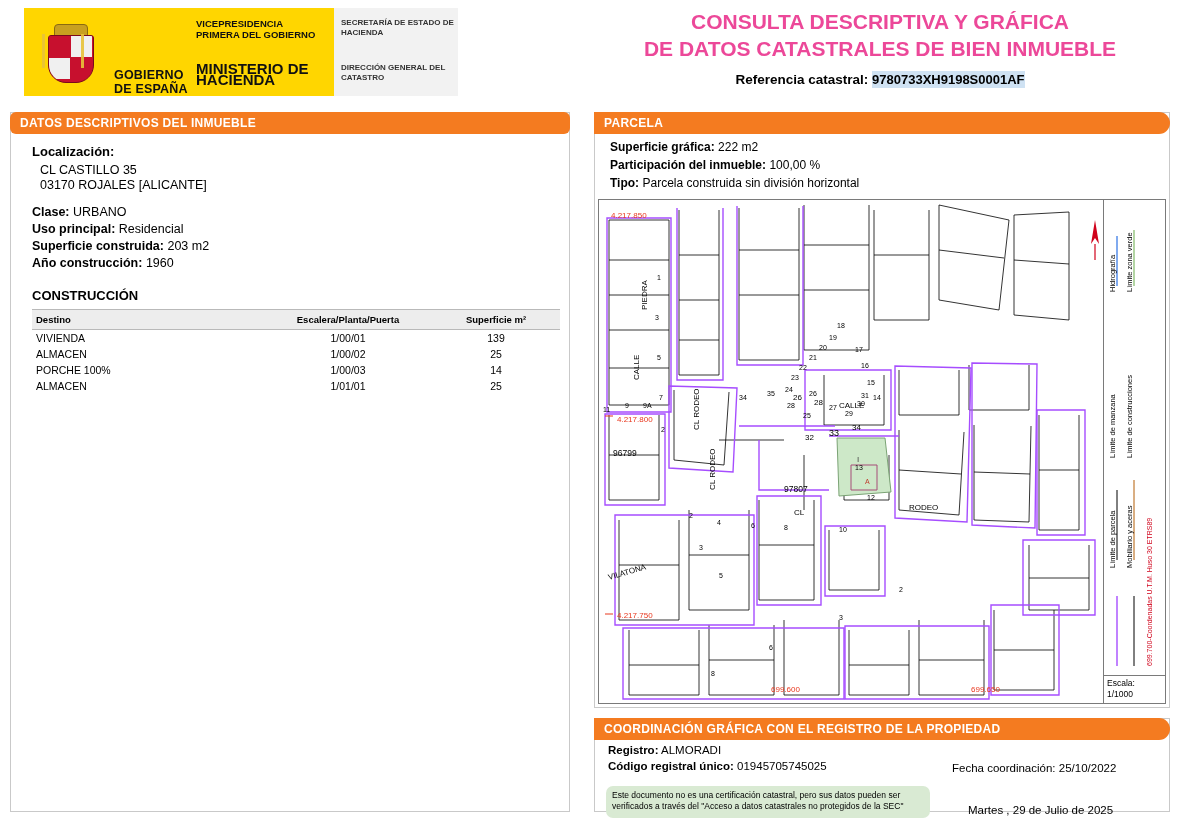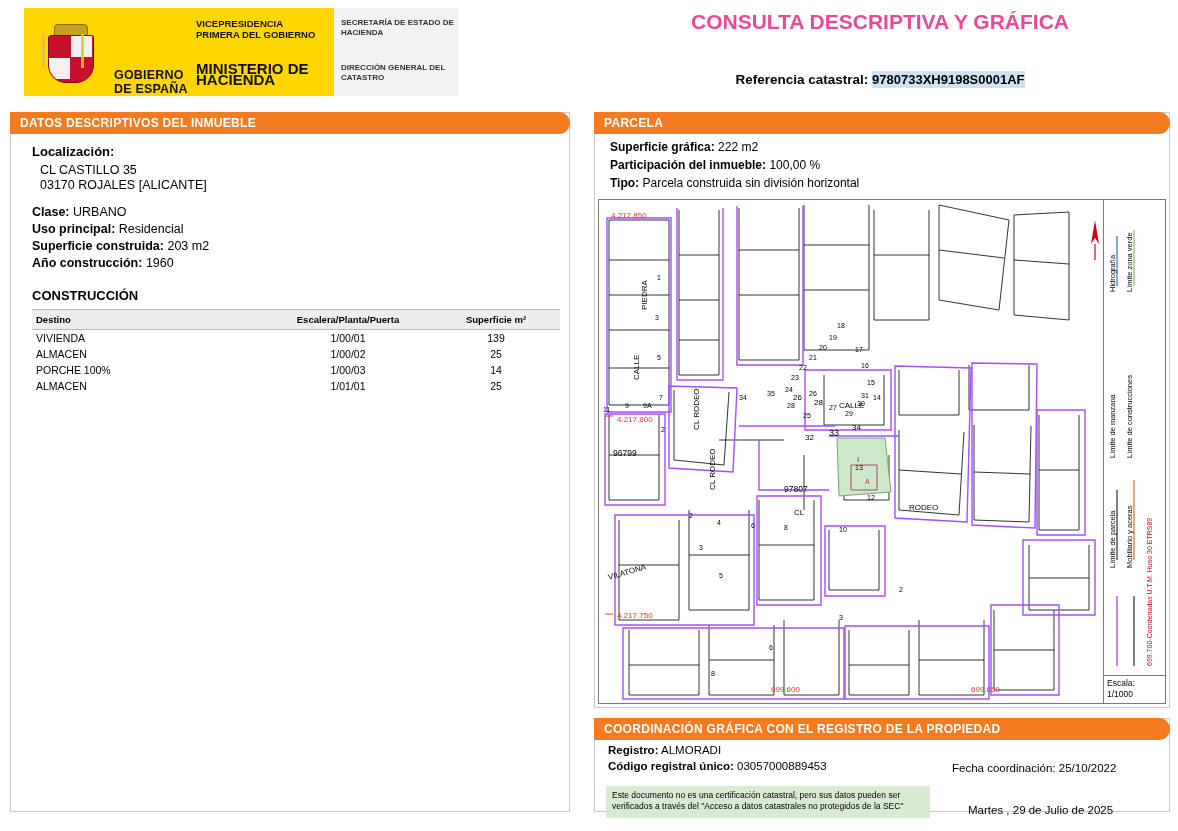--- a/index.html
+++ b/index.html
@@ -177,21 +177,21 @@
   
   .left-panel {
     position: absolute;
     left: 10px; top: 112px;
     width: 560px;
     height: 700px;
     border: 1px solid #c9c9c9;
     box-sizing: border-box;
   }
   .bar-left {
-    left: 10px; top: 112px; width: 560px;
+    left: 10px; top: 112px; width: 560px; border-radius: 6px;
   }
   .left-body {
     position: absolute;
     left: 10px; top: 140px;
     width: 560px;
   }
   .field {
     font-size: 12.5px;
     margin: 0 0 3px 22px;
   }
@@ -315,20 +315,21 @@
   .disclaimer {
     position: absolute;
     left: 606px; top: 786px;
     width: 324px;
     height: 32px;
     background: #D9EAD3;
     font-size: 8.5px;
     line-height: 11px;
     padding: 4px 6px;
     box-sizing: border-box;
+    border-radius: 7px;
   }
   .fecha-doc {
     position: absolute;
     left: 968px; top: 804px;
     font-size: 11.5px;
   }
 
   
   .mt { font-family: "Liberation Sans", sans-serif; }
 </style>
@@ -357,20 +358,21 @@
       </div>
       <div class="logo-white"></div>
     </div>
     <div class="vice">VICEPRESIDENCIA PRIMERA DEL GOBIERNO</div>
     <div class="ministerio">MINISTERIO DE HACIENDA</div>
     <div class="sec-estado">SECRETARÍA DE ESTADO DE HACIENDA</div>
     <div class="dir-general">DIRECCIÓN GENERAL DEL CATASTRO</div>
 
     <div class="title-main">
       <div>CONSULTA DESCRIPTIVA Y GRÁFICA</div>
+      <div>DE DATOS CATASTRALES DE BIEN INMUEBLE</div>
     </div>
     <div class="refcat-row">
       <span class="refcat-label">Referencia catastral:</span>
       <span class="refcat-value">9780733XH9198S0001AF</span>
     </div>
   </div>
 
   <div class="left-panel"></div>
   <div class="bar bar-left">
     <span class="bar-label">DATOS DESCRIPTIVOS DEL INMUEBLE</span>
@@ -661,21 +663,21 @@
   <div class="bar bar-coord">
     <span class="bar-label">COORDINACIÓN GRÁFICA CON EL REGISTRO DE LA PROPIEDAD</span>
   </div>
   <div class="coord-fields">
     <div>
       <b>Registro:</b>
       <span>ALMORADI</span>
     </div>
     <div>
       <b>Código registral único:</b>
-      <span>03057000889453</span>
+      <span>01945705745025</span>
     </div>
   </div>
   <div class="fecha-coord">
     <span>Fecha coordinación:</span>
     <span>25/10/2022</span>
   </div>
   <div class="disclaimer">Este documento no es una certificación catastral, pero sus datos pueden ser verificados a través del "Acceso a datos catastrales no protegidos de la SEC"</div>
   <div class="fecha-doc">Martes , 29 de Julio de 2025</div>
 
 </div>

